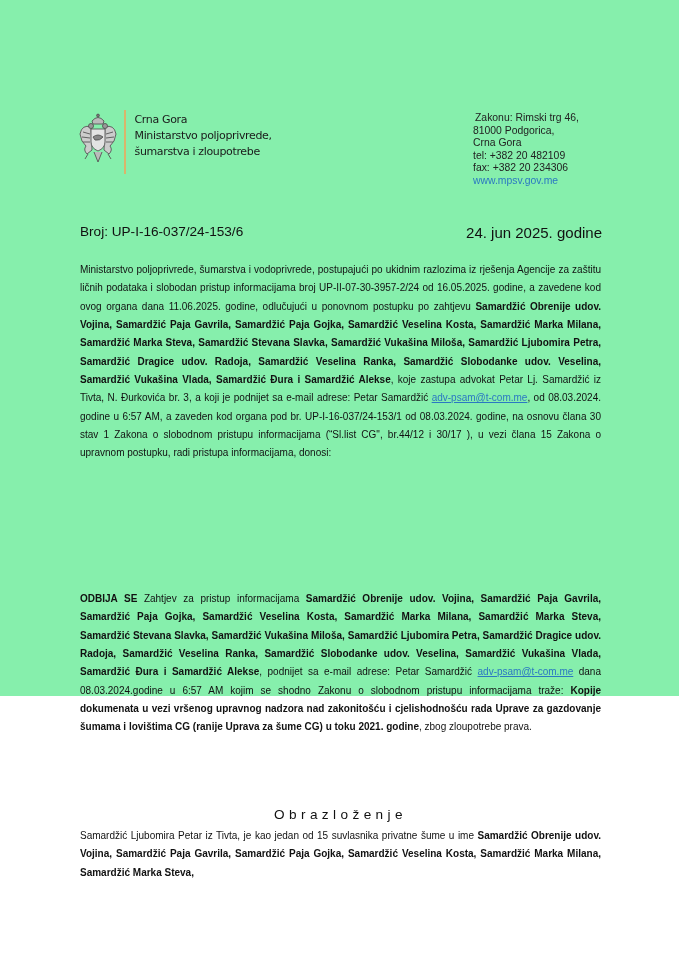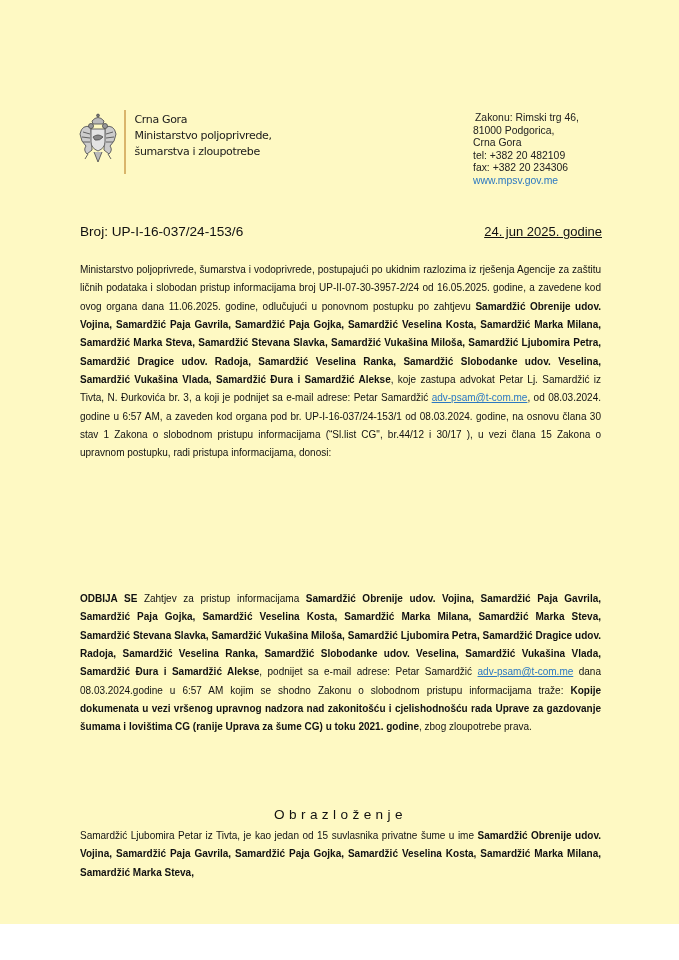--- a/index.html
+++ b/index.html
@@ -1,36 +1,36 @@
 <!DOCTYPE html>
 <html><head>
 <meta charset="utf-8">
 <style>
   html, body { margin: 0; padding: 0; background: #ffffff; }
   body {
     width: 679px; height: 960px; position: relative; overflow: hidden;
     font-family: "Liberation Sans", sans-serif; color: #111111;
   }
-  .page { position: absolute; left: 0; top: 0; width: 679px; height: 924px; background: #fef9c3; }
+  .page { position: absolute; left: 0; top: 0; width: 679px; height: 696px; background: #86efac; }
 
   
   .logo-block { position: absolute; left: 78px; top: 110px; height: 65px; display: flex; align-items: flex-start; }
   .coat { width: 40px; height: 54px; margin-top: 2px; }
   .logo-divider { width: 1.5px; height: 64px; background: #d9b56b; margin-left: 6px; margin-right: 9px; }
   .logo-text { font-family: "DejaVu Sans", sans-serif; font-size: 11px; line-height: 16px; color: #1a1a1a; letter-spacing: -0.35px; padding-top: 2px; }
   .logo-text div { white-space: nowrap; }
 
   .address { position: absolute; left: 473px; top: 112px; font-size: 10.4px; line-height: 12.6px; color: #222222; }
   .address div { white-space: nowrap; }
   .address .a-first { margin-left: 2px; }
   .address .a-link { color: #2b78c2; }
 
   
   .ref { position: absolute; left: 80px; top: 224px; font-size: 13.6px; }
-  .date { position: absolute; right: 77px; top: 224px; font-size: 13px; text-decoration: underline; }
+  .date { position: absolute; right: 77px; top: 224px; font-size: 15px; }
 
   
   .body-text {
     position: absolute; left: 80px; width: 521px;
     font-size: 10px; line-height: 18.35px; text-align: justify;
   }
   .body-text b { font-weight: bold; }
   .email-link { color: #2b78c2; text-decoration: underline; }
 
   .p1 { top: 261px; }

